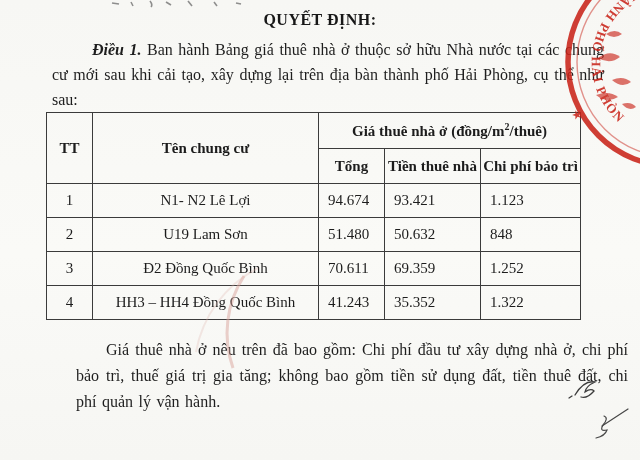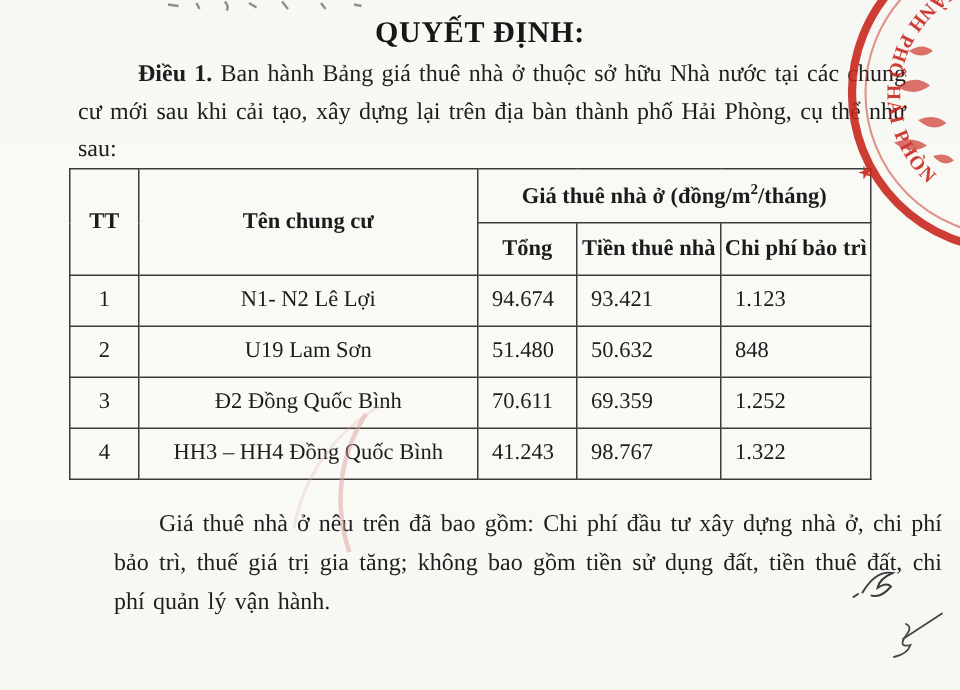--- a/index.html
+++ b/index.html
@@ -6,31 +6,31 @@
   .page{
     position:relative;
     width:640px;height:460px;
     background:linear-gradient(180deg,#f7f7f4 0%,#fafaf7 55%,#f6f6f3 100%);
     overflow:hidden;
     font-family:"Liberation Serif","DejaVu Serif",serif;
     color:#1f1f1f;
   }
   .doc-title{
     position:absolute;top:11px;left:0;width:640px;
-    text-align:center;font-size:20px;font-weight:bold;
+    text-align:center;font-size:16px;font-weight:bold;
     letter-spacing:.5px;color:#171717;
   }
   .para{
     position:absolute;left:52px;width:552px;
     font-size:16px;line-height:25px;text-align:justify;
     color:#1e1e1e;word-spacing:1.5px;
   }
   .para-article{top:37px;text-indent:40px;}
   .para-note{top:337px;text-indent:30px;line-height:26px;margin-left:24px;}
-  .bold{font-weight:bold;}
+  .bold{font-weight:bold;font-style:italic;}
   table.price-table{
     position:absolute;left:46px;top:112px;
     border-collapse:collapse;table-layout:fixed;
     width:534px;
     font-family:"Liberation Serif","DejaVu Serif",serif;
     color:#1c1c1c;
     background:transparent;
   }
   .price-table td,.price-table th{
     border:1.4px solid #3b3b3b;
@@ -74,21 +74,21 @@
       <col style="width:46px">
         <col style="width:226px">
         <col style="width:66px">
         <col style="width:96px">
         <col style="width:100px">
     </colgroup>
     <tbody>
       <tr class="h-top">
         <th rowspan="2">TT</th>
         <th rowspan="2">Tên chung cư</th>
-        <th colspan="3"><span>Giá thuê nhà ở (đồng/m</span><sup>2</sup><span>/tháng)</span></th>
+        <th colspan="3"><span>Giá thuê nhà ở (đồng/m</span><sup>2</sup><span>/thuê)</span></th>
       </tr>
       <tr class="h-sub">
         <th>Tổng</th>
         <th>Tiền thuê nhà</th>
         <th>Chi phí bảo trì</th>
       </tr>
       <tr class="h-row">
         <td class="cell-tt">1</td>
         <td class="cell-name">N1- N2 Lê Lợi</td>
         <td class="cell-num">94.674</td>
@@ -106,21 +106,21 @@
         <td class="cell-tt">3</td>
         <td class="cell-name">Đ2 Đồng Quốc Bình</td>
         <td class="cell-num">70.611</td>
         <td class="cell-num">69.359</td>
         <td class="cell-num">1.252</td>
       </tr>
       <tr class="h-row">
         <td class="cell-tt">4</td>
         <td class="cell-name">HH3 – HH4 Đồng Quốc Bình</td>
         <td class="cell-num">41.243</td>
-        <td class="cell-num">98.767</td>
+        <td class="cell-num">35.352</td>
         <td class="cell-num">1.322</td>
       </tr>
     </tbody>
   </table>
 
   <div class="para para-note">Giá thuê nhà ở nêu trên đã bao gồm: Chi phí đầu tư xây dựng nhà ở, chi phí bảo trì, thuế giá trị gia tăng; không bao gồm tiền sử dụng đất, tiền thuê đất, chi phí quản lý vận hành.</div>
 
   <svg class="overlay" width="640" height="460" viewBox="0 0 640 460">
     <path d="M 244,276 A 105 105 0 0 0 233,368" fill="none" stroke="#d9a49c" stroke-width="3" opacity="0.5"></path>
     <path d="M 258,268 A 118 118 0 0 0 196,352" fill="none" stroke="#e0b3ac" stroke-width="2" opacity="0.28"></path>

